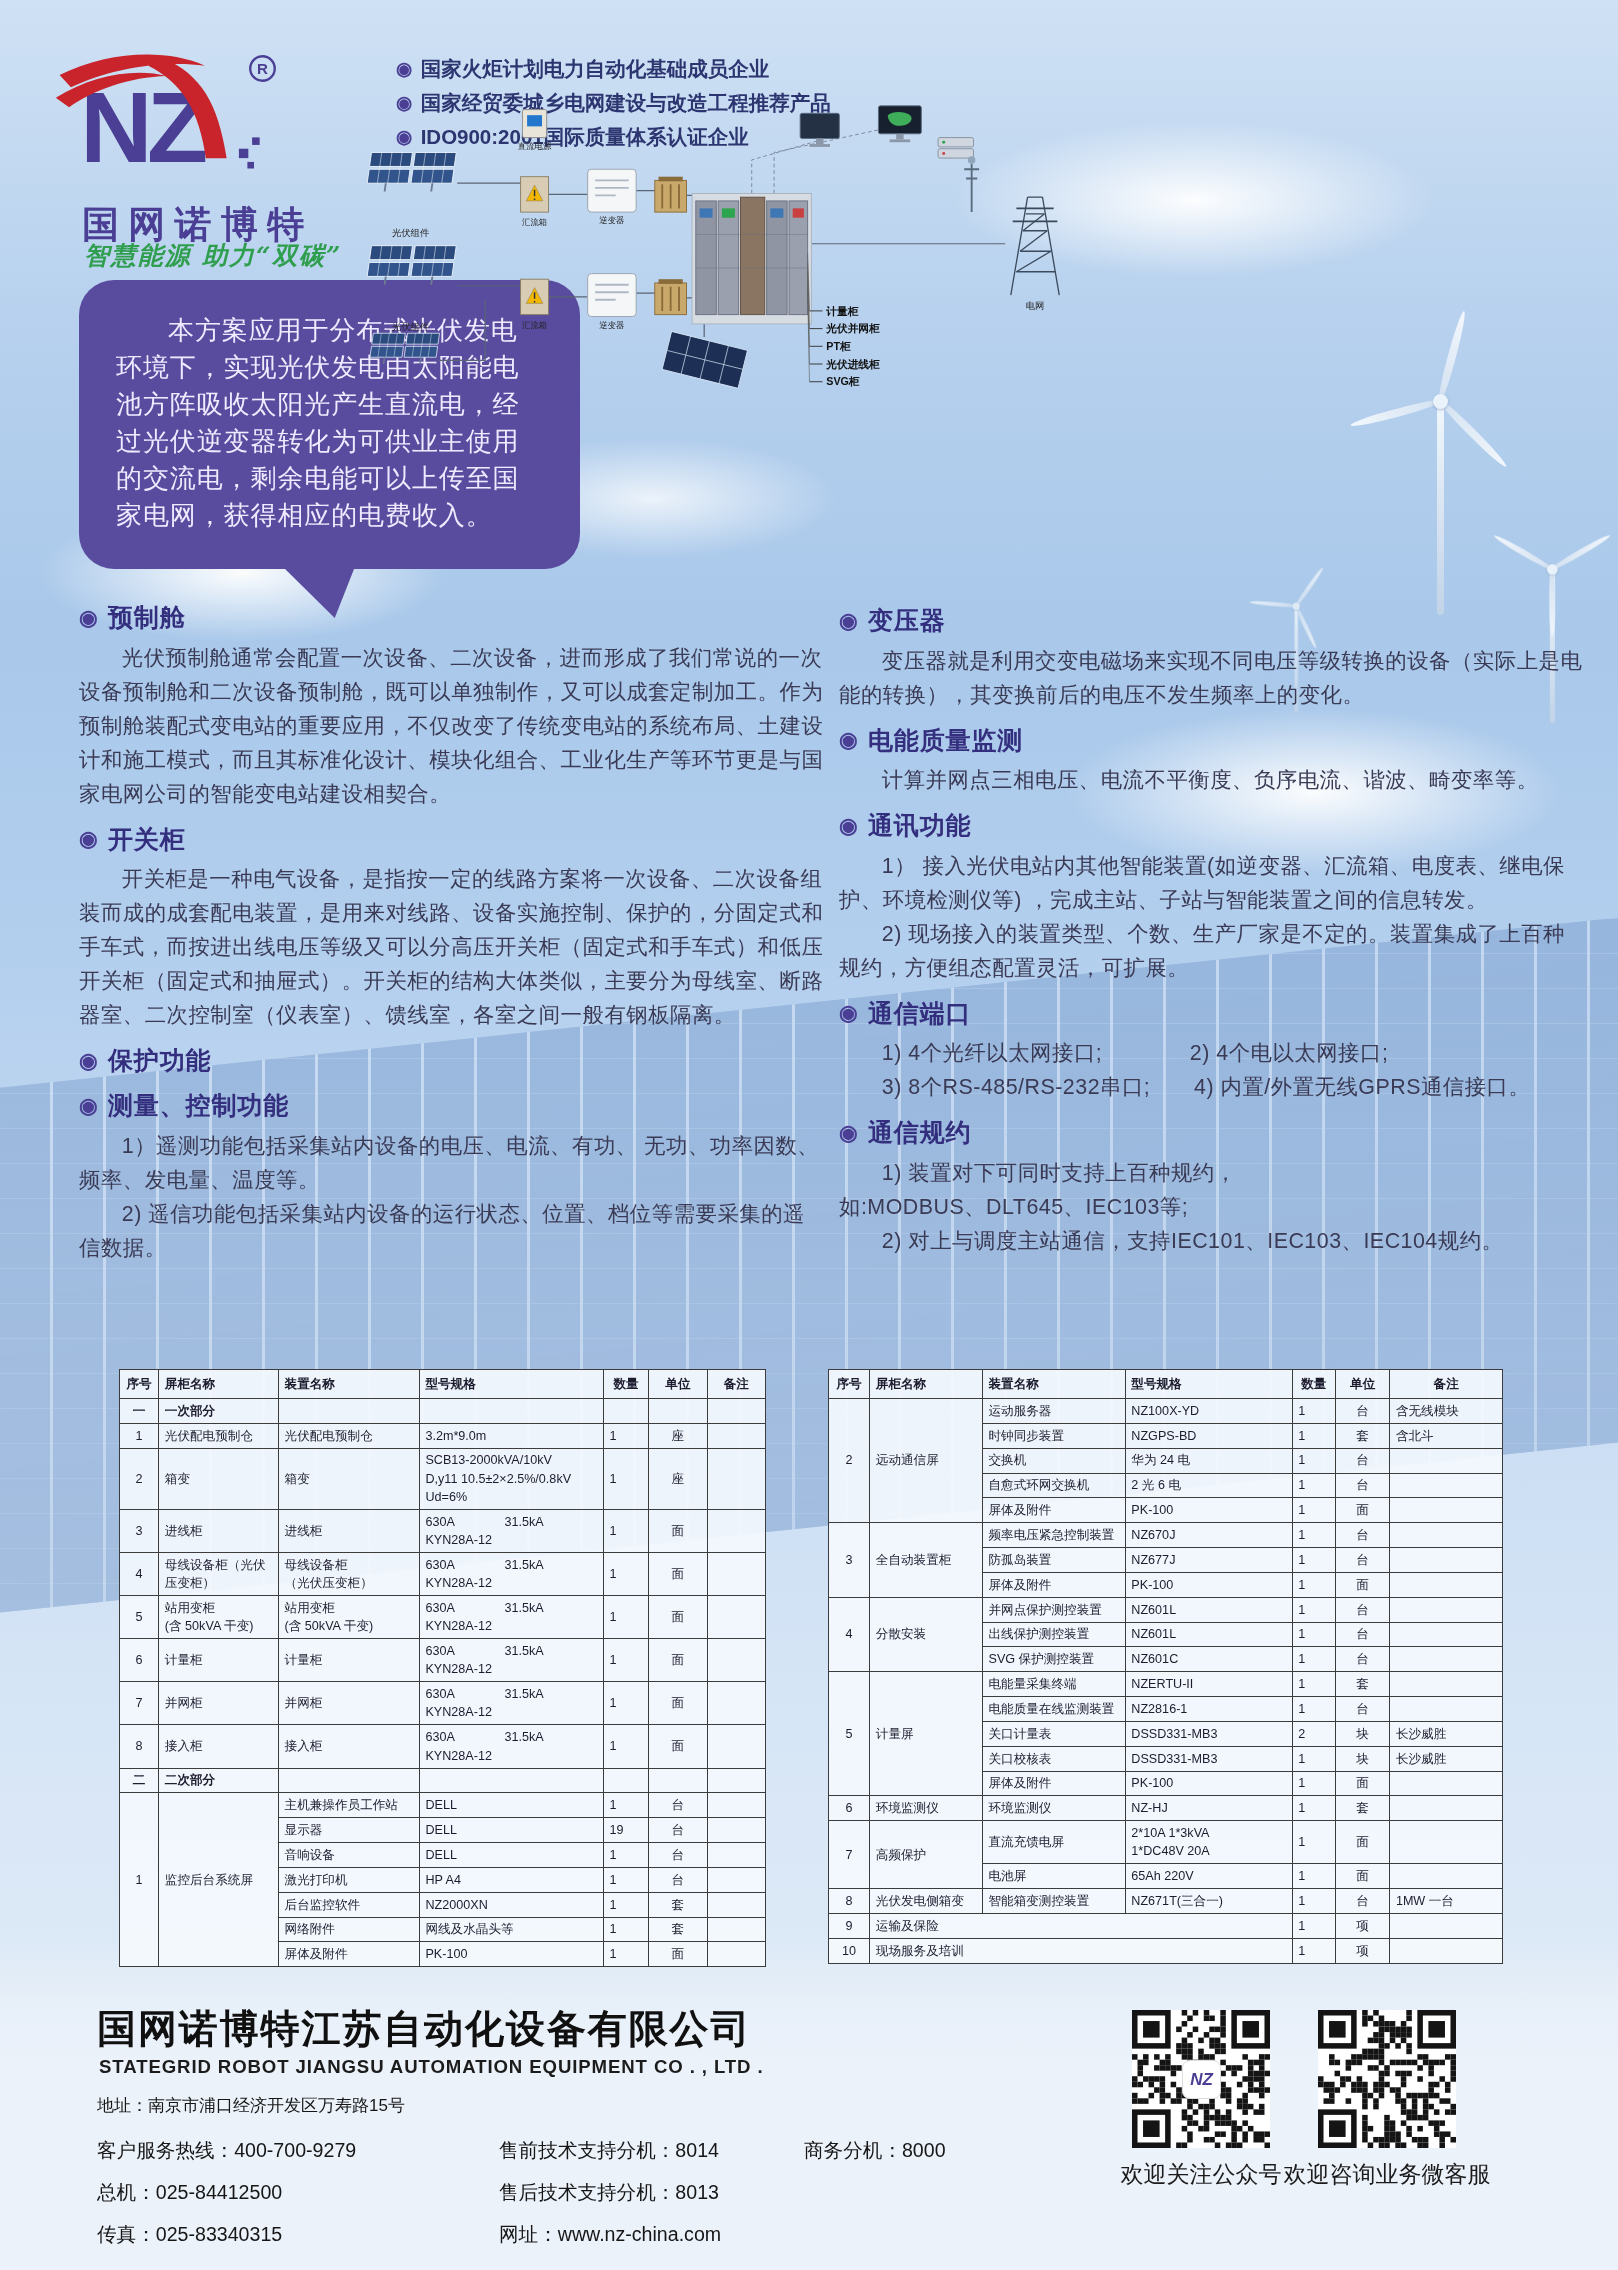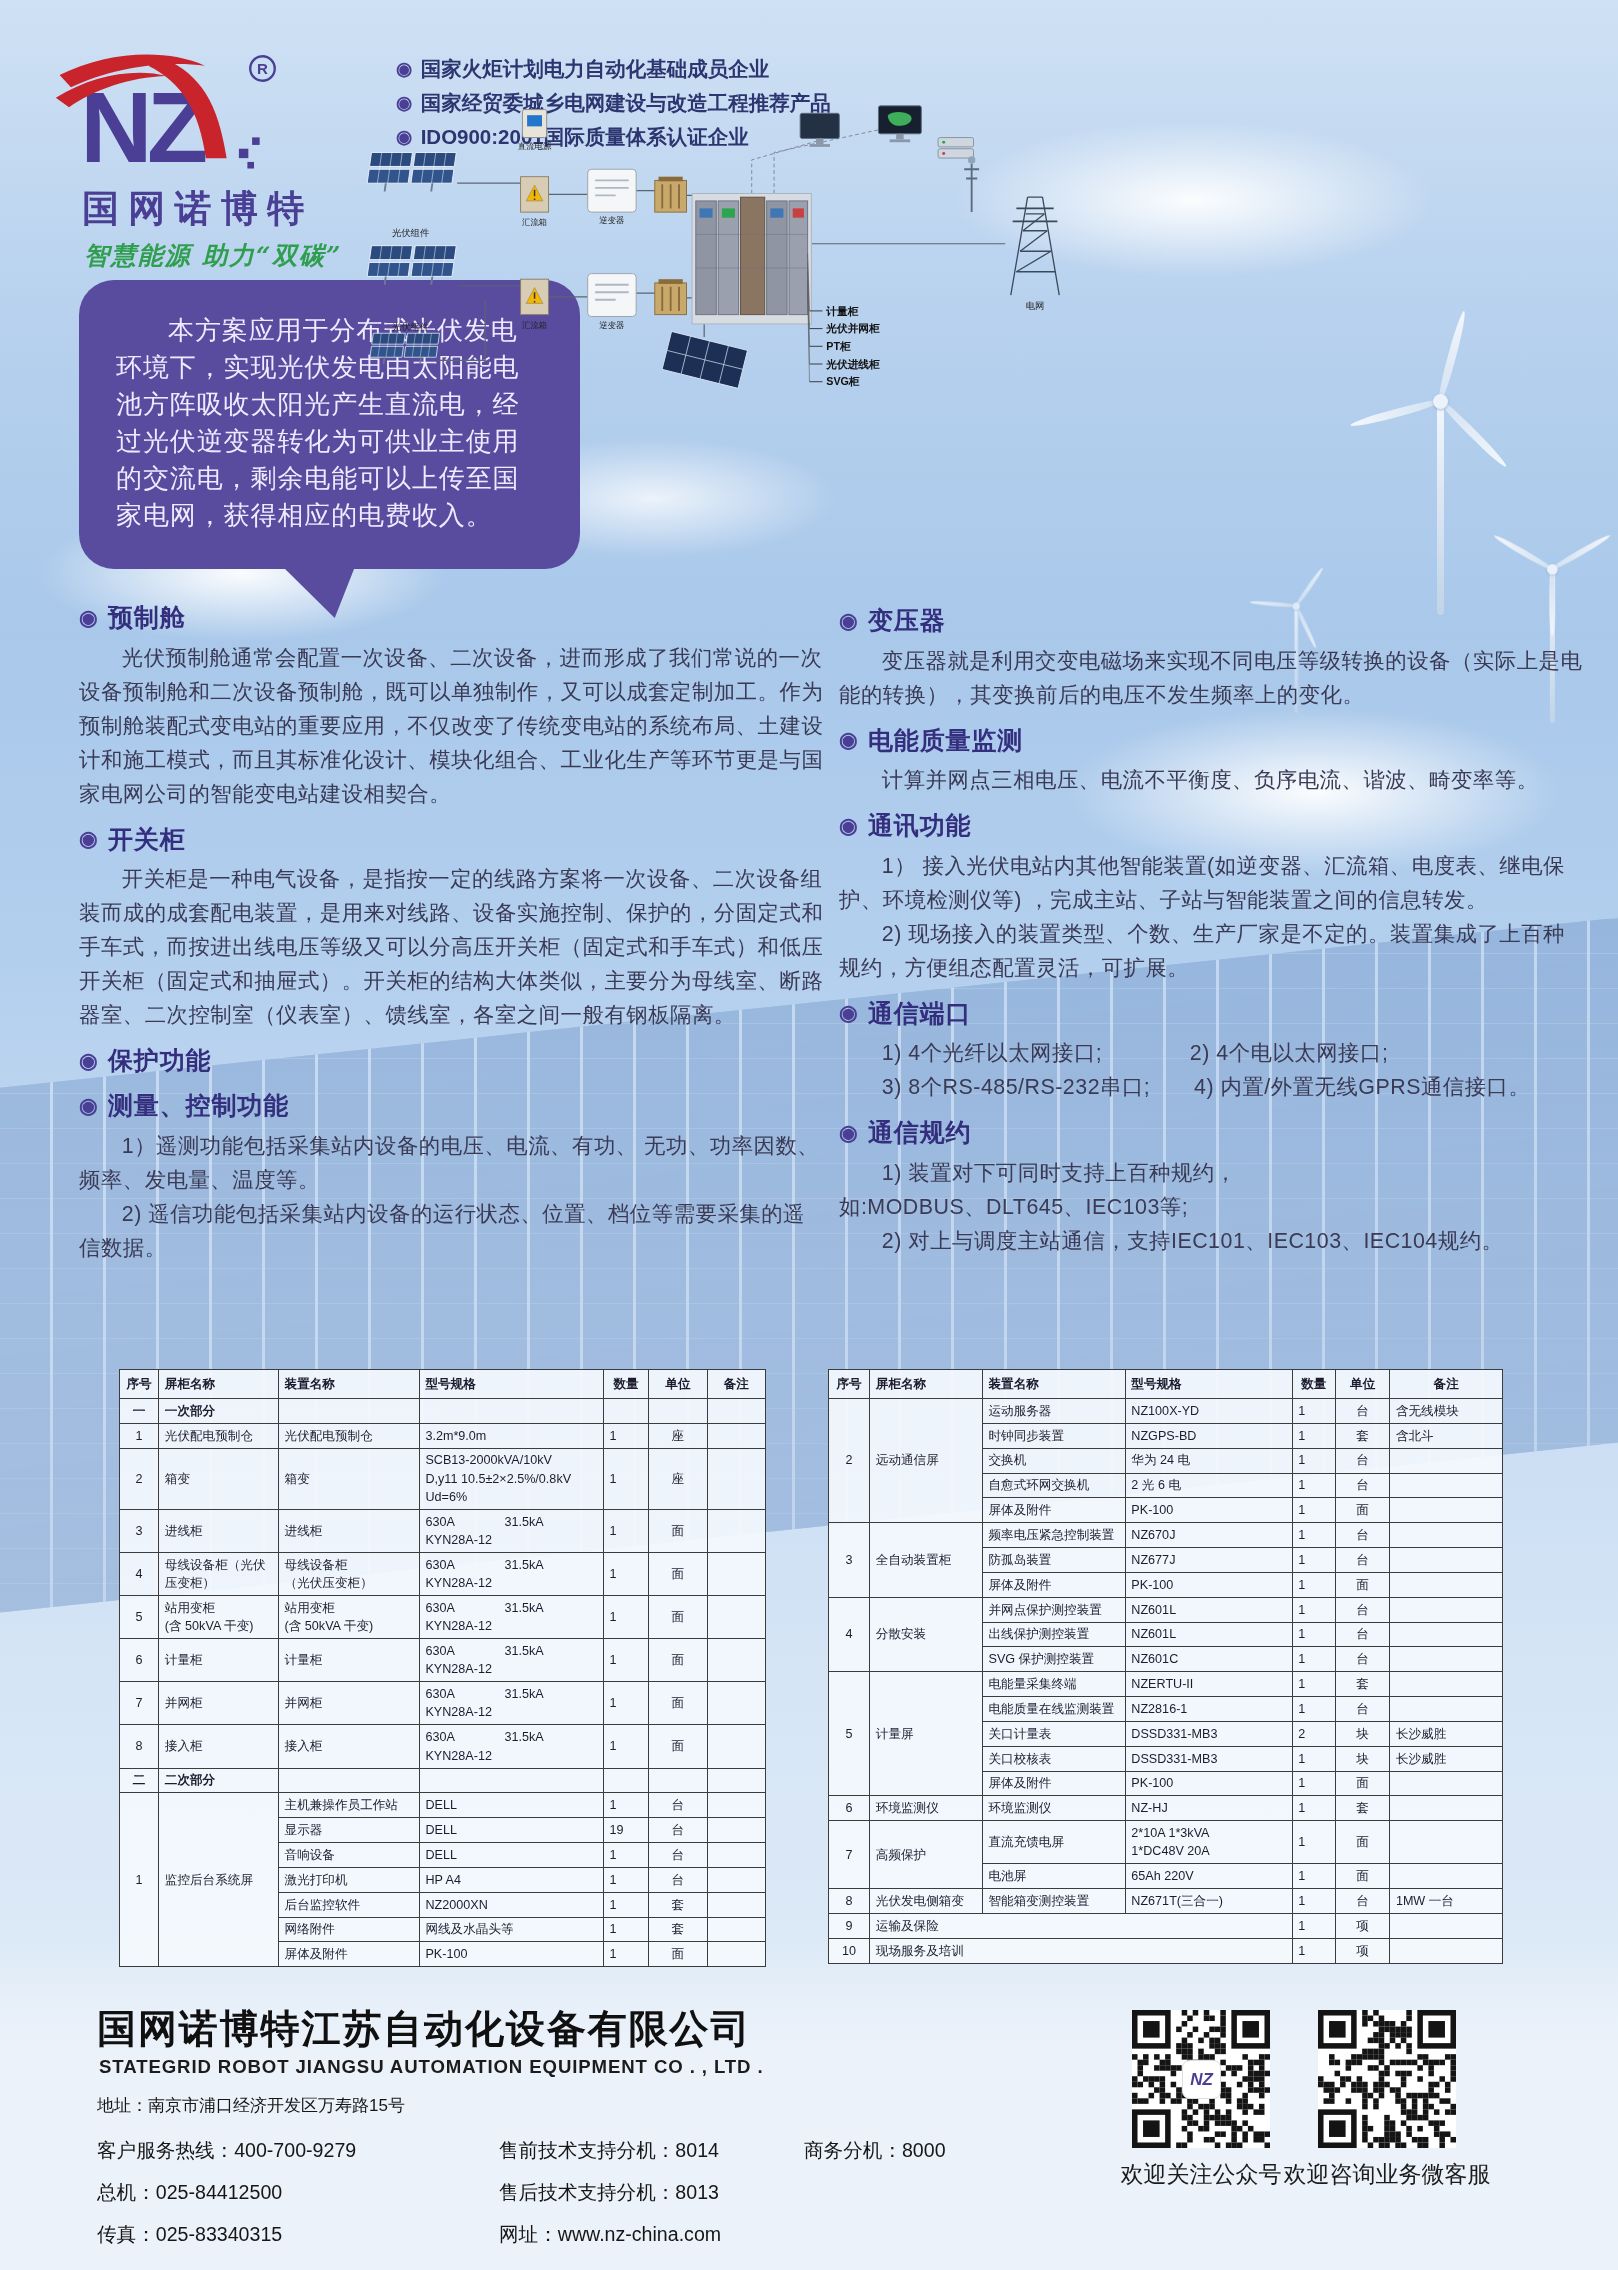--- a/index.html
+++ b/index.html
@@ -19,21 +19,21 @@
   .turb{position:absolute;z-index:1;opacity:.85;}
   .turb .pole{position:absolute;left:-2.8px;top:0;width:6.5px;height:214px;
         background:linear-gradient(180deg,#fdfeff,#c6d6e8);border-radius:3.7px;}
   .turb .blade{position:absolute;left:-3.7px;top:-93px;width:8.4px;height:93px;
         background:linear-gradient(#ffffff,#d9e5f2);border-radius:50% 50% 45% 45%;
         transform-origin:4.2px 93px;}
   .turb .hub{position:absolute;left:-7.5px;top:-7.5px;width:15px;height:15px;border-radius:50%;
         background:#f5f9fd;box-shadow:0 0.9px 2.8px rgba(110,135,170,.6);}
   
   .logo-svg{position:absolute;z-index:2;left:51px;top:43px;width:238px;height:151px;}
-  .brand{position:absolute;z-index:2;left:82px;top:184px;font-size:37px;font-weight:bold;
+  .brand{position:absolute;z-index:2;left:82px;top:200px;font-size:37px;font-weight:bold;
          color:#4a3f94;letter-spacing:9.3px;}
   .slogan{position:absolute;z-index:2;left:84px;top:239px;font-size:25px;font-weight:bold;
          font-style:italic;color:#2f9e4e;font-family:"DejaVu Serif",serif;letter-spacing:1.9px;}
   .certs{position:absolute;z-index:2;left:396px;top:52px;margin:0;padding:0;list-style:none;}
   .certs li{display:flex;align-items:center;gap:8.4px;line-height:34px;font-size:20.5px;
          font-weight:bold;color:#2c3570;}
   .certs .cbl{color:#4a3f94;font-size:18.6px;}
   
   .bubble{position:absolute;z-index:2;left:79px;top:280px;width:501px;height:289px;
         background:#594b9e;border-radius:35px;box-sizing:border-box;padding:32px 37px 18.6px;}

